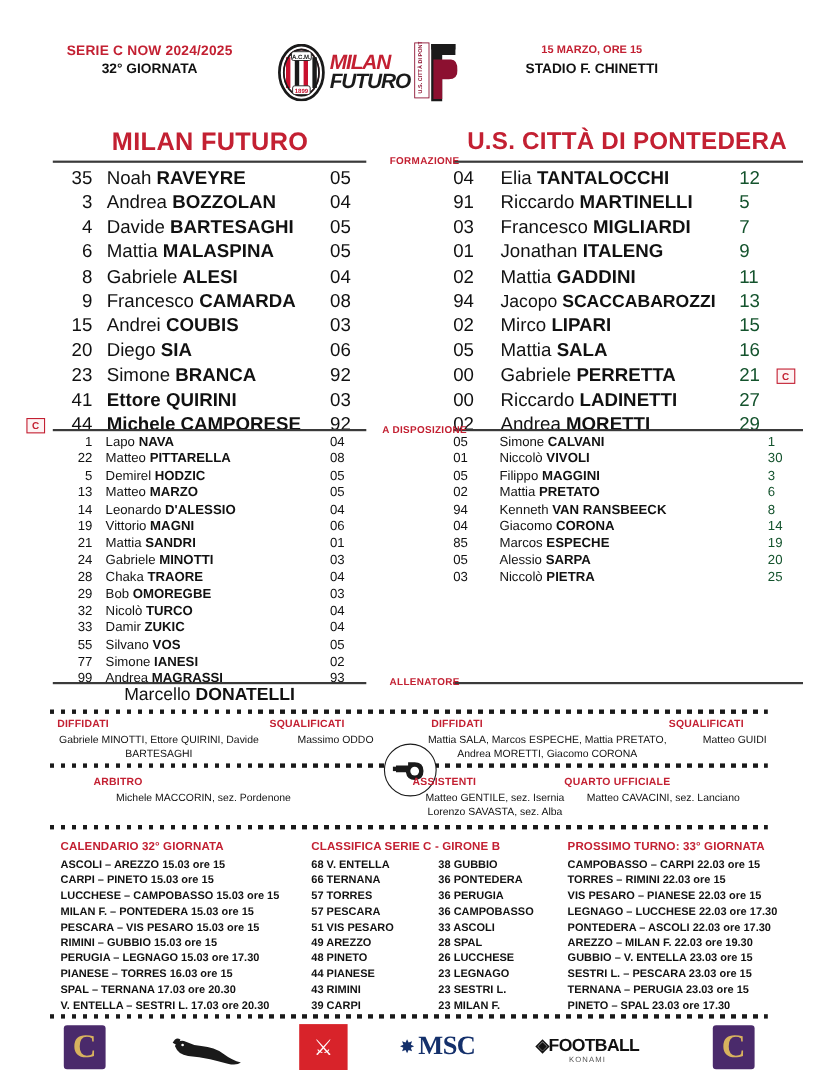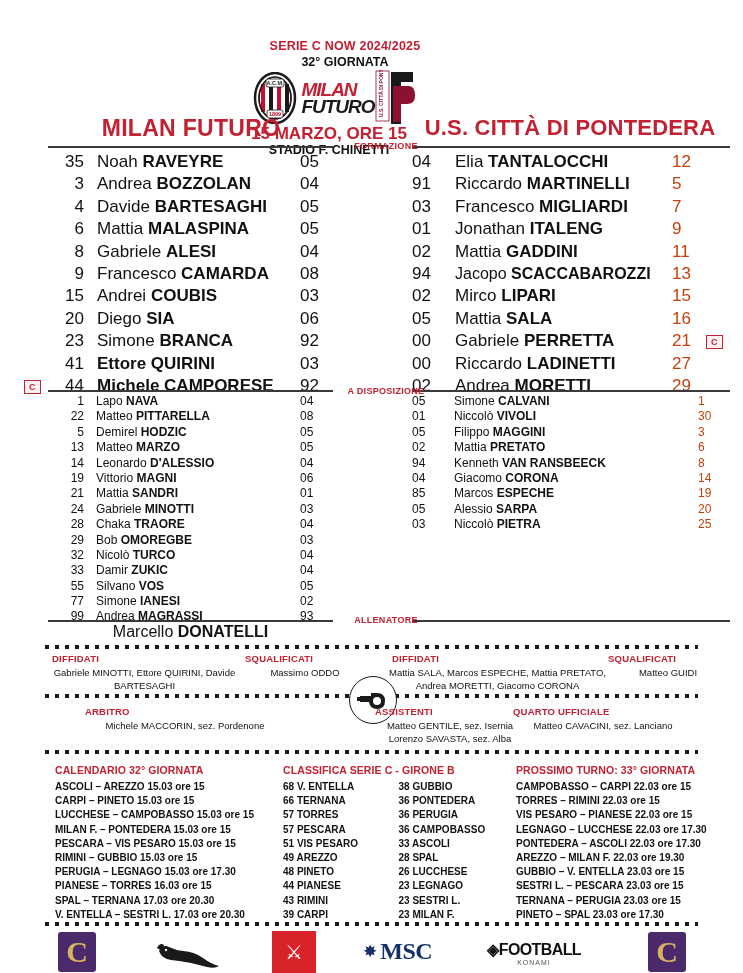--- a/index.html
+++ b/index.html
@@ -9,27 +9,27 @@
     font-family:"Liberation Sans", sans-serif;
     color:#111;
     overflow:hidden;
     position:relative;
   }
   .sheet{position:absolute;inset:0;}
 
   
   .header{
     position:absolute;left:0;top:38px;width:668px;height:72px;
-    display:flex;align-items:center;flex-direction:column;
+    display:flex;align-items:flex-start;
   }
   .hdr-left{width:250px;text-align:center;padding-left:22px;box-sizing:border-box;}
   .hdr-left .l1{color:#C32032;font-weight:bold;font-size:12.5px;letter-spacing:.2px;line-height:16px;}
   .hdr-left .l2{color:#111;font-weight:bold;font-size:12.5px;line-height:16px;}
   .hdr-right{width:250px;text-align:center;padding-right:10px;box-sizing:border-box;}
-  .hdr-right .l1{color:#C32032;font-weight:bold;font-size:17px;line-height:16px;}
+  .hdr-right .l1{color:#C32032;font-weight:bold;font-size:10px;line-height:16px;}
   .hdr-right .l2{color:#111;font-weight:bold;font-size:12.5px;line-height:16px;}
   .hdr-mid{flex:1;display:flex;align-items:center;justify-content:space-around;}
 
   .crest-milan{width:44px;height:52px;position:relative;}
   .milan-word{margin-left:4px;}
   .milan-word .w1{font-size:19px;font-weight:bold;font-style:italic;color:#C32032;letter-spacing:-1px;line-height:17px;}
   .milan-word .w2{font-size:19px;font-weight:bold;font-style:italic;color:#1a1a1a;letter-spacing:-1px;line-height:17px;}
 
   .crest-pont{width:40px;height:56px;position:relative;}
 
@@ -58,21 +58,21 @@
   .prow.sub .num{width:34px;font-size:12px;}
   .nm{flex:1;padding-left:13px;font-size:17px;color:#111;white-space:nowrap;}
   .prow.sub .nm{font-size:12px;padding-left:12px;}
   .nm b{font-weight:bold;}
   .yr{width:34px;text-align:left;font-size:17px;color:#111;}
   .prow.sub .yr{font-size:12px;}
 
   
   .r-yr{width:30px;text-align:left;font-size:17px;color:#111;}
   .prow.sub .r-yr{width:30px;font-size:12px;}
-  .r-num{width:34px;text-align:left;font-size:17px;color:#c2410c;}
+  .r-num{width:34px;text-align:left;font-size:17px;color:#14532d;}
   .prow.sub .r-num{font-size:12px;}
 
   .capbox{
     display:inline-block;border:1.4px solid #C32032;color:#C32032;
     font-size:9px;font-weight:bold;line-height:10px;
     padding:1px 4px;background:#fdf3f4;vertical-align:middle;
   }
   .cap-slot{width:26px;display:inline-block;}
 
   

